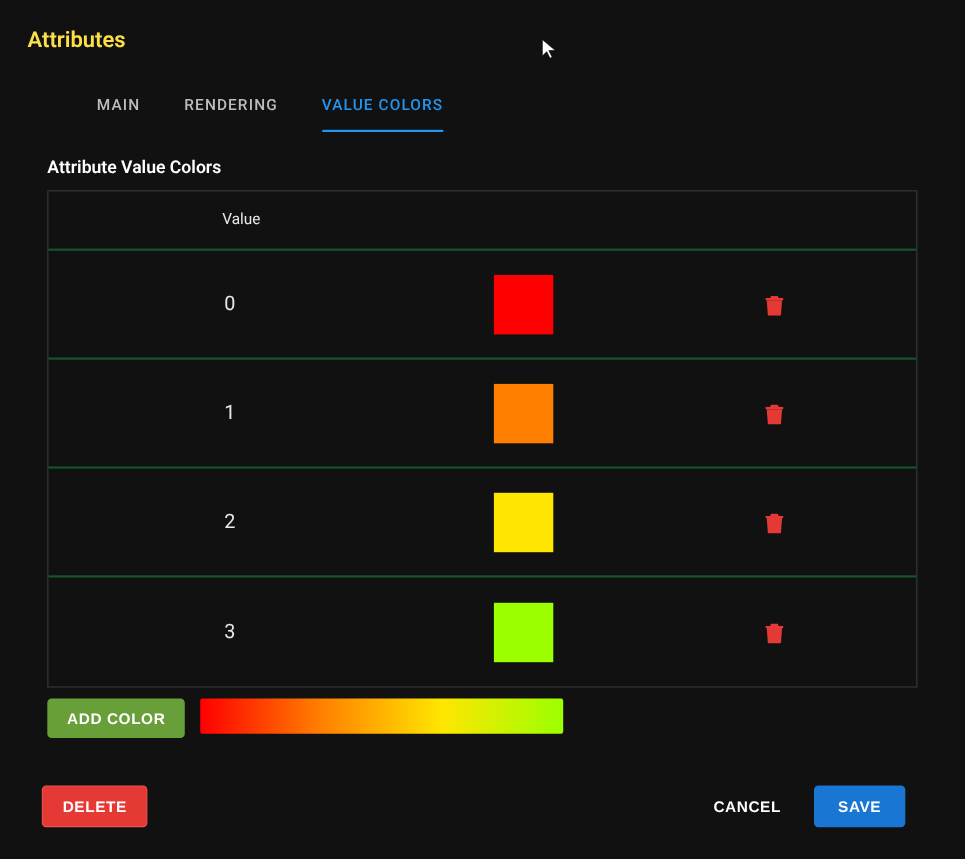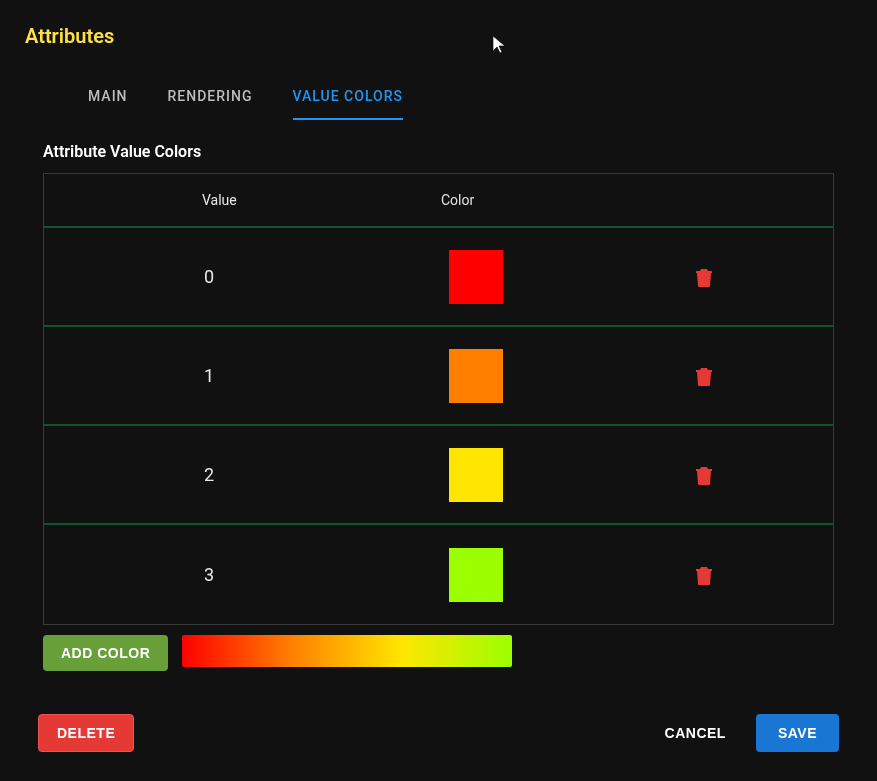--- a/index.html
+++ b/index.html
@@ -115,21 +115,21 @@
     cursor: pointer;
     border-radius: 4px;
   }
   .gradient-bar {
     height: 32px;
     width: 330px;
     border-radius: 2px;
   }
   .footer {
     position: absolute;
-    left: 0; right: 0;
+    left: 0; right: 16px;
     top: 714px;
     display: flex;
     align-items: center;
     padding: 0 38px;
   }
   .delete-btn {
     background: #e53935;
     color: #ffffff;
     border: 1px solid #ef5350;
     height: 38px;
@@ -185,21 +185,20 @@
   <div class="tab">MAIN</div>
   <div class="tab">RENDERING</div>
   <div class="tab active">VALUE COLORS</div>
 </div>
 
 <div class="section-title">Attribute Value Colors</div>
 
 <div class="table-wrap">
   <div class="thead">
     <div class="col-value">Value</div>
-    <div class="col-color">Color</div>
     <div class="col-action"></div>
   </div>
   <div id="tbody">
       <div class="trow">
         <div class="col-value">0</div>
         <div class="col-color">
           <div class="swatch" style="background: rgb(255, 0, 0);"></div>
         </div>
         <div class="col-action">
           <span class="trash">

